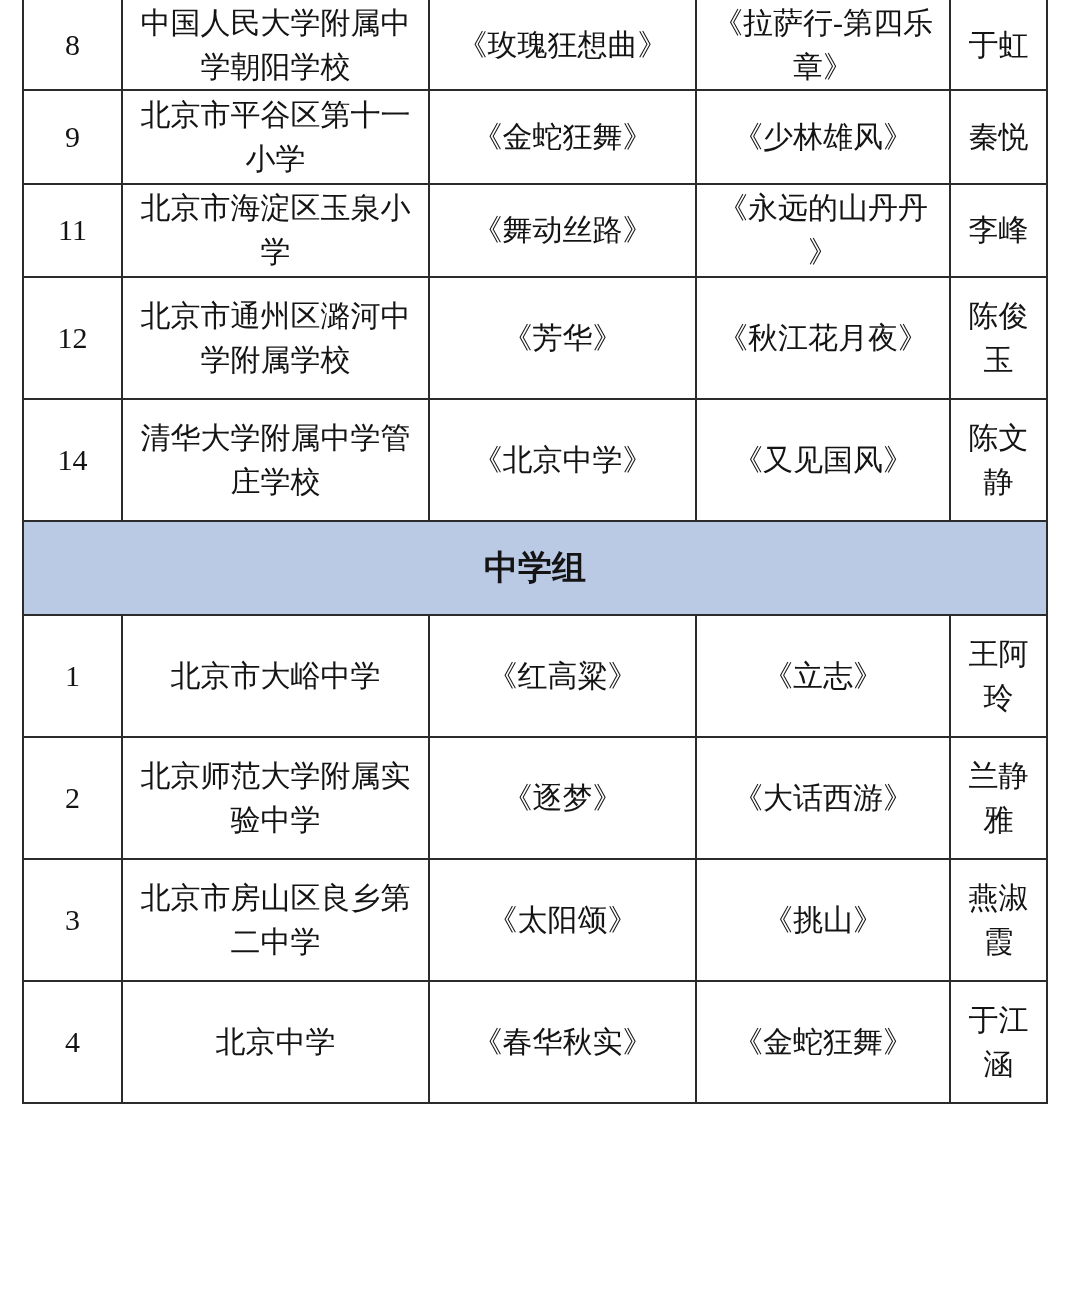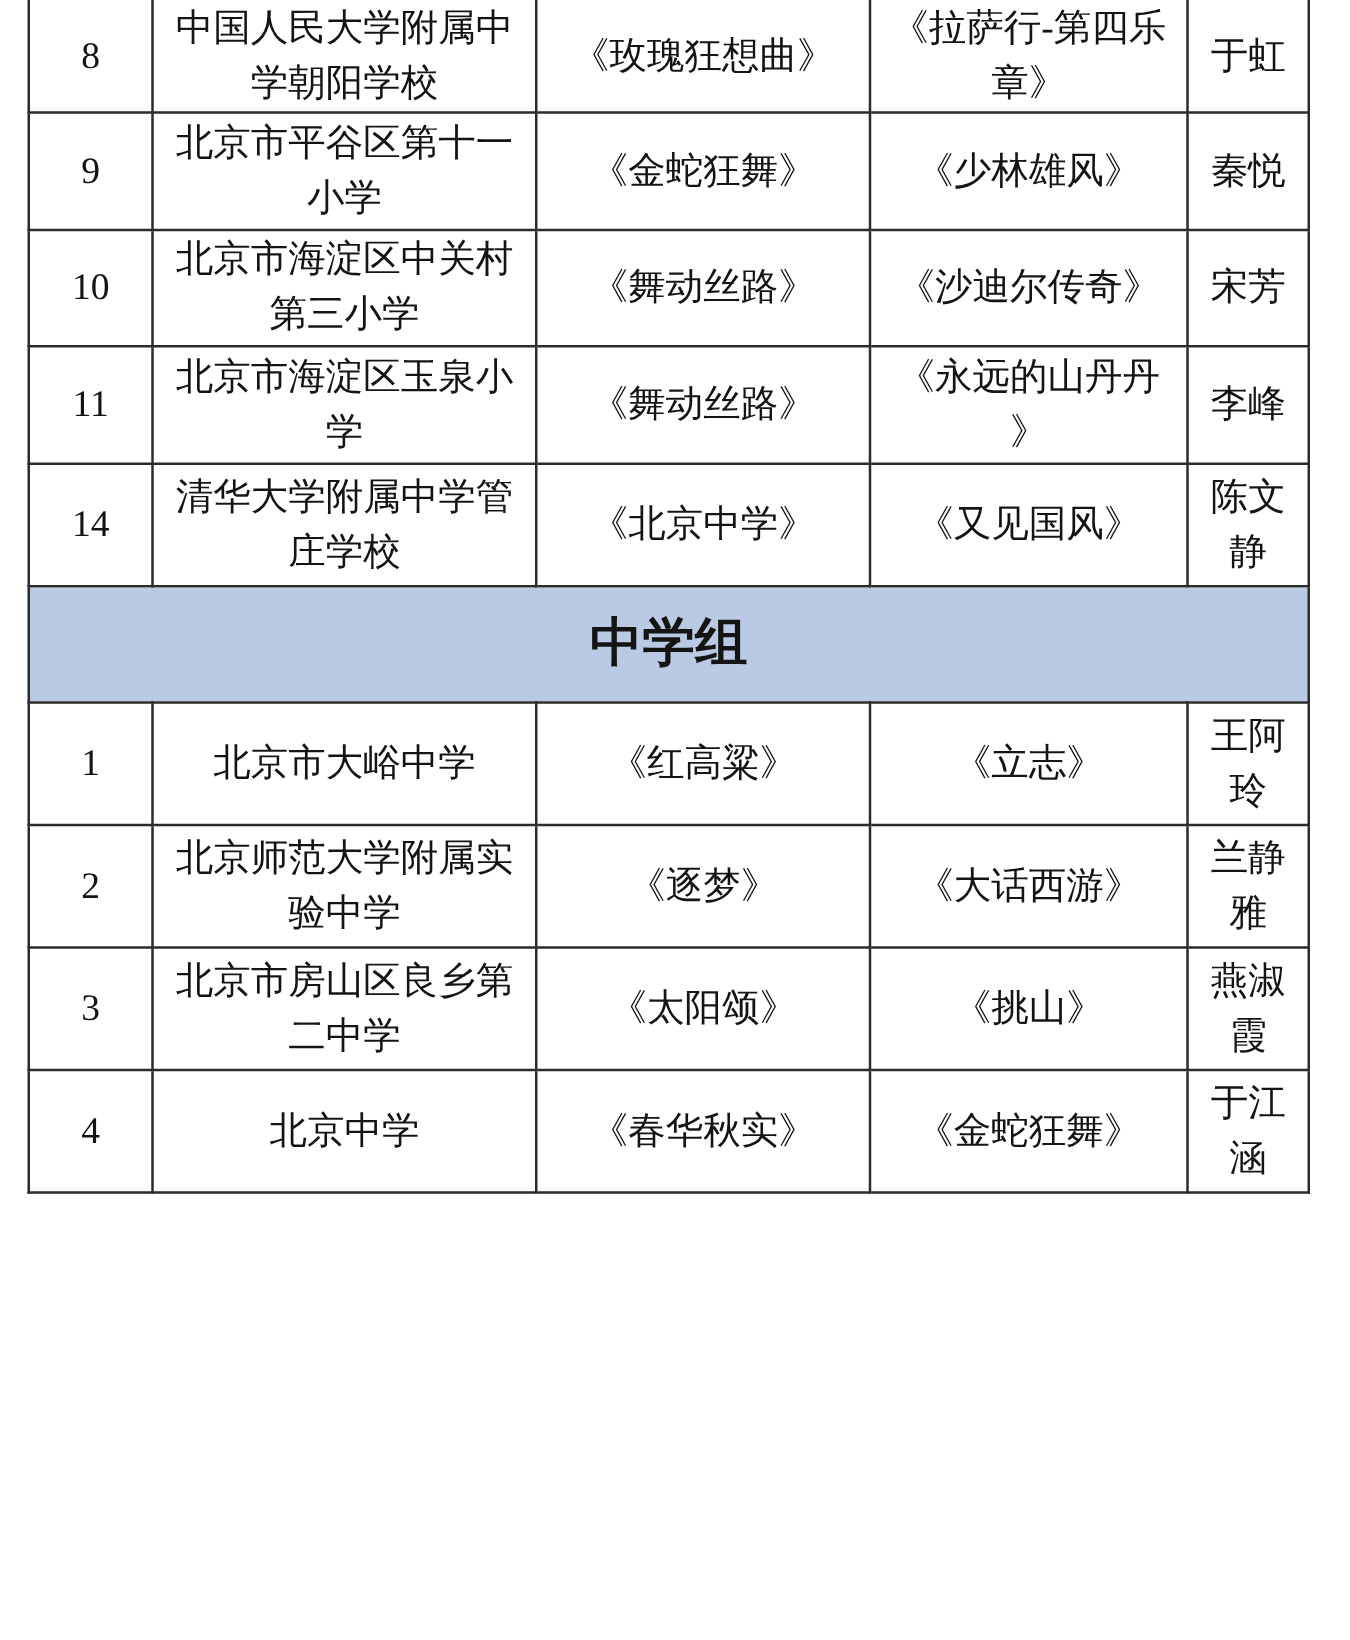--- a/index.html
+++ b/index.html
@@ -35,26 +35,26 @@
     text-align: center;
     vertical-align: middle;
     font-size: 30px;
     line-height: 44px;
     padding: 0 10px;
     word-break: break-all;
     line-break: anywhere;
     overflow: hidden;
   }
   td.cell-piece1 { padding: 0 15px; }
-  td.cell-conductor { padding: 4px 6px; }
+  td.cell-conductor { padding: 16px 6px; }
 
   tr.section-row td {
     background: var(--section_bg, #bbcae4);
     font-weight: bold;
-    font-size: 42px;
+    font-size: 34px;
   }
   tr.header-row td { font-weight: bold; }
 </style>
 </head>
 <body>
 
 <div class="page">
   <table class="schedule">
     <colgroup>
       <col class="c-no">
@@ -73,32 +73,32 @@
           <td class="cell-conductor">于虹</td>
         </tr>
         <tr>
           <td class="cell-no">9</td>
           <td class="cell-school">北京市平谷区第十一小学</td>
           <td class="cell-piece1">《金蛇狂舞》</td>
           <td class="cell-piece2">《少林雄风》</td>
           <td class="cell-conductor">秦悦</td>
         </tr>
         <tr>
-          <td class="cell-no">10</td>
-          <td class="cell-school">北京市海淀区中关村第三小学</td>
-          <td class="cell-piece1">《舞动丝路》</td>
-          <td class="cell-piece2">《沙迪尔传奇》</td>
-          <td class="cell-conductor">宋芳</td>
-        </tr>
-        <tr>
           <td class="cell-no">11</td>
           <td class="cell-school">北京市海淀区玉泉小学</td>
           <td class="cell-piece1">《舞动丝路》</td>
           <td class="cell-piece2">《永远的山丹丹》</td>
           <td class="cell-conductor">李峰</td>
+        </tr>
+        <tr>
+          <td class="cell-no">12</td>
+          <td class="cell-school">北京市通州区潞河中学附属学校</td>
+          <td class="cell-piece1">《芳华》</td>
+          <td class="cell-piece2">《秋江花月夜》</td>
+          <td class="cell-conductor">陈俊玉</td>
         </tr>
         <tr>
           <td class="cell-no">14</td>
           <td class="cell-school">清华大学附属中学管庄学校</td>
           <td class="cell-piece1">《北京中学》</td>
           <td class="cell-piece2">《又见国风》</td>
           <td class="cell-conductor">陈文静</td>
         </tr>
       </tbody>
 

